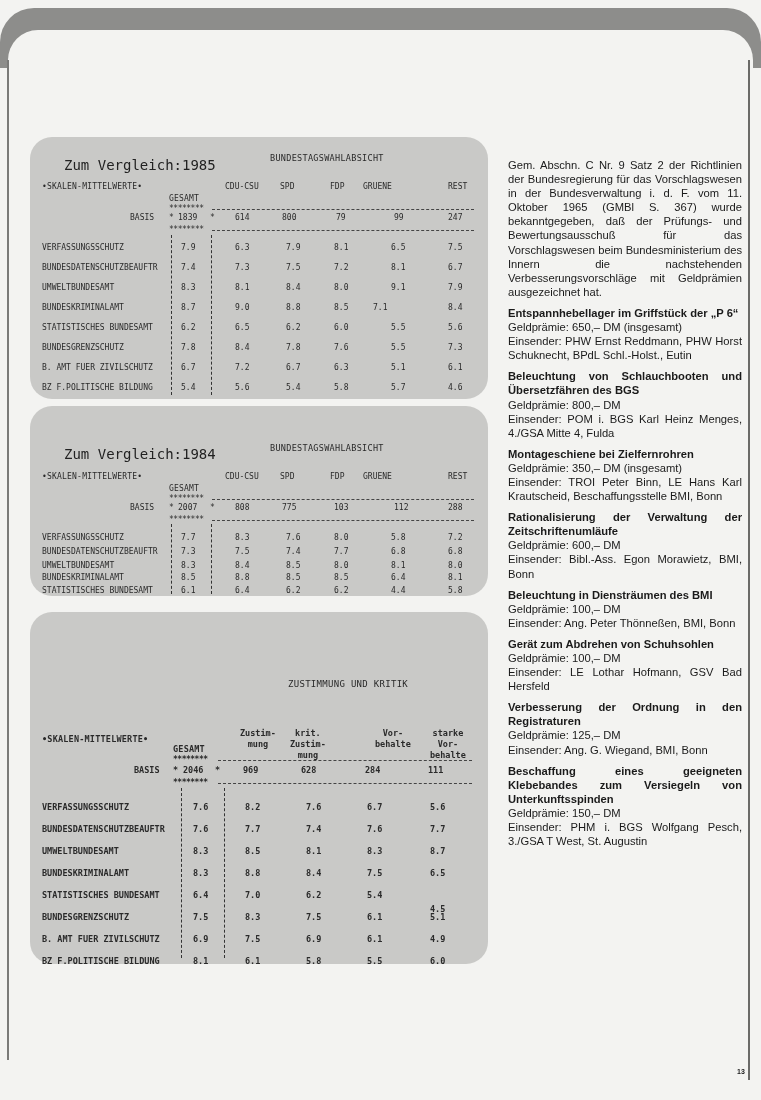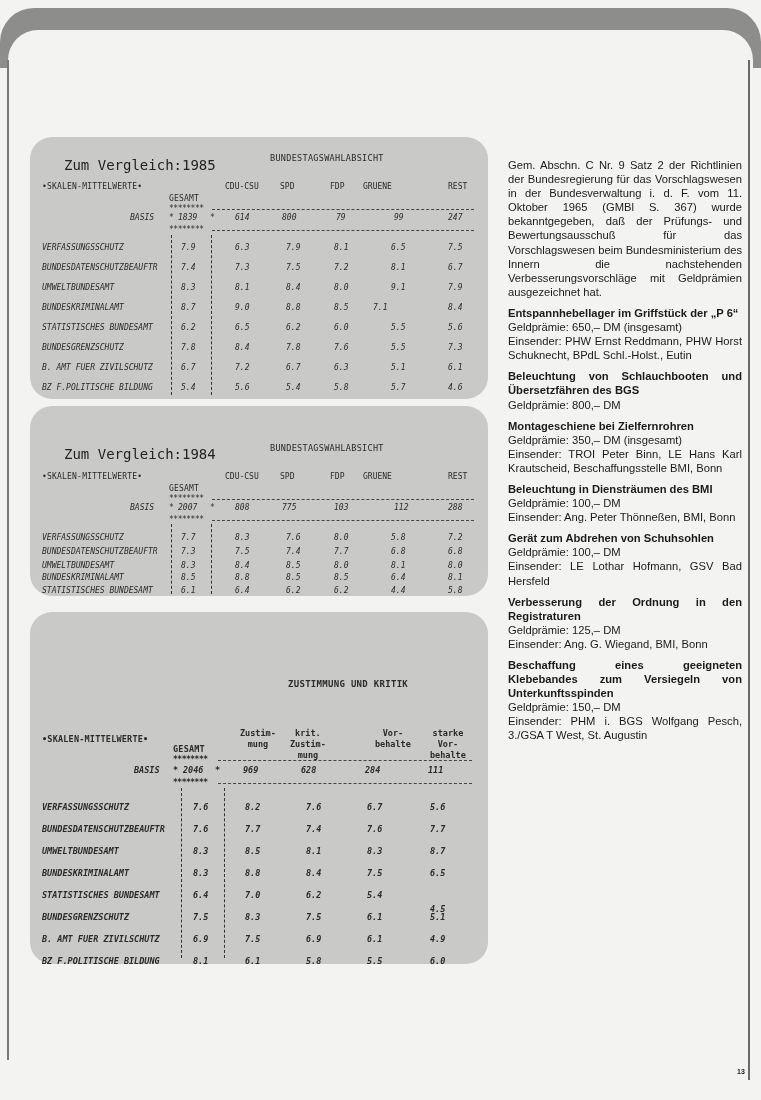--- a/index.html
+++ b/index.html
@@ -8,29 +8,29 @@
   .topinner{position:absolute;left:8px;top:30px;width:745px;height:60px;background:#f3f3f1;border-radius:30px 30px 0 0;}
   .rule-left{position:absolute;left:7px;top:60px;width:2px;height:1000px;background:#7a7a78;}
   .rule-right{position:absolute;left:748px;top:60px;width:2px;height:1020px;background:#6a6a68;}
   .box{position:absolute;left:30px;width:458px;background:#c9c9c7;border-radius:22px;font-family:"DejaVu Sans Mono",monospace;color:#2a2a2a;}
   .box1{top:137px;height:262px;}
   .box2{top:406px;height:190px;}
   .box3{top:612px;height:352px;}
   .box .title{position:absolute;left:34px;font-family:"DejaVu Sans Mono",monospace;font-size:14px;color:#222;}
   .box .grp{position:absolute;font-size:8.5px;letter-spacing:0.3px;}
   .box .lbl{position:absolute;font-size:8px;letter-spacing:0.2px;}
-  .row{position:absolute;left:0;width:494px;height:14px;font-size:8px;font-style:italic;}
+  .row{position:absolute;left:0;width:494px;height:14px;font-size:8px;}
   .row span{position:absolute;}
   .hdr span{position:absolute;font-size:8px;}
   .stars{position:absolute;font-size:8px;letter-spacing:-0.5px;white-space:nowrap;}
   .dash{position:absolute;border-top:1px dashed #444;height:0;}
   .vbar{position:absolute;width:0;border-left:1px dashed #333;}
   .box3 .row{font-size:8.5px;font-weight:bold;}
   .box3 .hdr span{font-size:8.5px;font-weight:bold;margin-top:20px;}
-  .box3 .grp{font-weight:bold;}
+  .box3 .grp{font-weight:normal;}
   .box3 .stars,.box3 .lbl{font-weight:bold;}
   .right{position:absolute;left:508px;top:136px;width:234px;font-size:11.2px;line-height:14.1px;}
   .right h1{margin:0;font-size:19px;line-height:21px;font-style:italic;font-weight:bold;letter-spacing:-0.3px;}
   .right .intro{margin-top:22px;text-align:justify;}
   .item{margin-top:7px;}
   .item .h{font-weight:bold;text-align:justify;}
   .item .d{text-align:justify;}
   .pageno{position:absolute;left:737px;top:1068px;font-size:7px;font-weight:bold;}
 </style>
 </head>
@@ -325,27 +325,33 @@
   <div class="intro">Gem. Abschn. C Nr. 9 Satz 2 der Richtlinien der Bundesregierung für das Vorschlagswesen in der Bundesverwaltung i. d. F. vom 11. Oktober 1965 (GMBl S. 367) wurde bekanntgegeben, daß der Prüfungs- und Bewertungsausschuß für das Vorschlagswesen beim Bundesministerium des Innern die nachstehenden Verbesserungsvorschläge mit Geldprämien ausgezeichnet hat.</div>
 
   <div class="item">
     <div class="h">Entspannhebellager im Griffstück der „P 6“</div>
     <div class="d">Geldprämie: 650,– DM (insgesamt)</div>
     <div class="d">Einsender: PHW Ernst Reddmann, PHW Horst Schuknecht, BPdL Schl.-Holst., Eutin</div>
   </div>
   <div class="item">
     <div class="h">Beleuchtung von Schlauchbooten und Übersetzfähren des BGS</div>
     <div class="d">Geldprämie: 800,– DM</div>
+    <div class="d">Einsender: POM i. BGS Karl Heinz Menges, 4./GSA Mitte 4, Fulda</div>
   </div>
   <div class="item">
     <div class="h">Montageschiene bei Zielfernrohren</div>
     <div class="d">Geldprämie: 350,– DM (insgesamt)</div>
     <div class="d">Einsender: TROI Peter Binn, LE Hans Karl Krautscheid, Beschaffungsstelle BMI, Bonn</div>
   </div>
   <div class="item">
+    <div class="h">Rationalisierung der Verwaltung der Zeitschriftenumläufe</div>
+    <div class="d">Geldprämie: 600,– DM</div>
+    <div class="d">Einsender: Bibl.-Ass. Egon Morawietz, BMI, Bonn</div>
+  </div>
+  <div class="item">
     <div class="h">Beleuchtung in Diensträumen des BMI</div>
     <div class="d">Geldprämie: 100,– DM</div>
     <div class="d">Einsender: Ang. Peter Thönneßen, BMI, Bonn</div>
   </div>
   <div class="item">
     <div class="h">Gerät zum Abdrehen von Schuhsohlen</div>
     <div class="d">Geldprämie: 100,– DM</div>
     <div class="d">Einsender: LE Lothar Hofmann, GSV Bad Hersfeld</div>
   </div>
   <div class="item">

